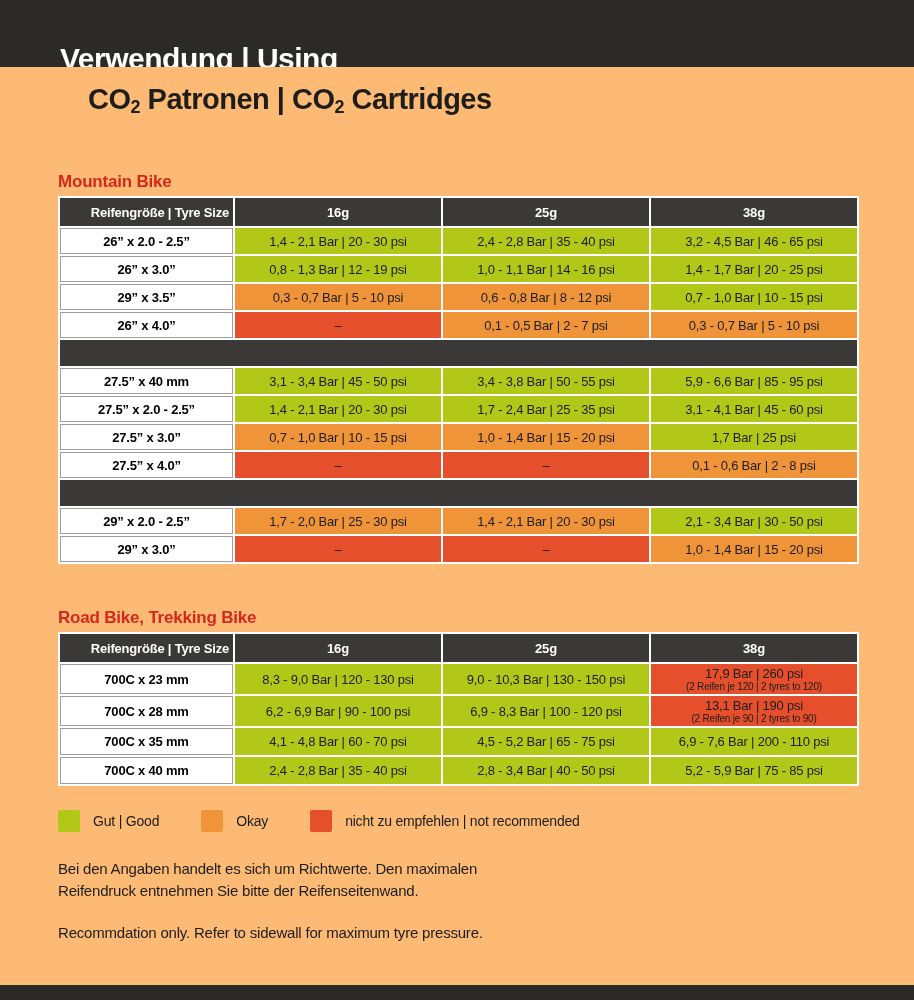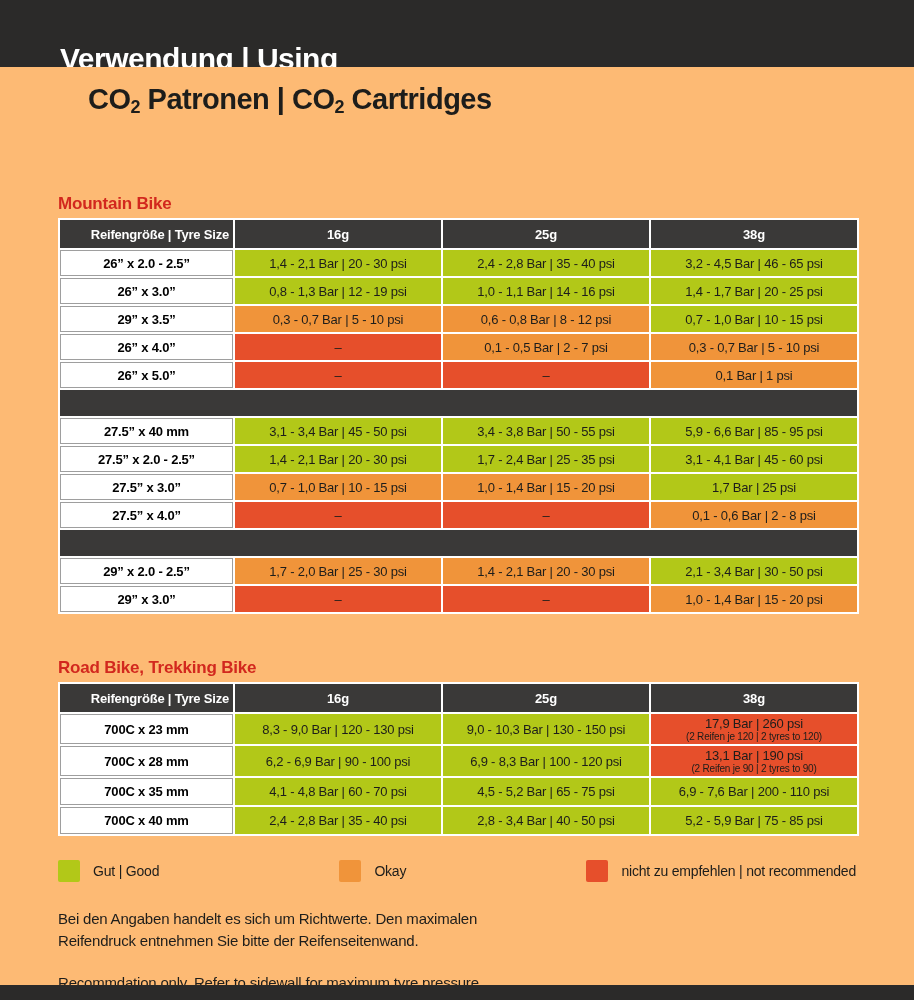--- a/index.html
+++ b/index.html
@@ -13,41 +13,41 @@
 
   .band-top{position:relative; height:67px; background:var(--band); overflow:hidden;}
   .band-title{position:absolute; left:60px; bottom:-9px; font-size:30px; font-weight:bold;
               color:#fff; letter-spacing:-0.5px; white-space:nowrap;}
   .subtitle{margin:15px 0 0 88px; font-size:29px; line-height:34px; font-weight:bold;
             letter-spacing:-0.5px; color:var(--ink); white-space:nowrap;}
   .subtitle .sub{font-size:18px; vertical-align:-4px;}
 
   .content{padding:0 58px;}
   .section-title{color:var(--red); font-size:17px; font-weight:bold; letter-spacing:-0.2px;}
-  .st-mountain{margin-top:70px;}
+  .st-mountain{margin-top:48px;}
   .st-road{margin-top:44px;}
 
   table.tyre{border-collapse:separate; border-spacing:2px; width:798px; table-layout:fixed;
              margin-top:4px; background:#fff;}
   col.c-label{width:173px;} col.c-g{width:206px;}
   table.tyre th, table.tyre td{font-size:13px; line-height:15px; height:26px; padding:2px 4px;
              text-align:center; vertical-align:middle; letter-spacing:-0.2px;}
   tr.hdr th{background:var(--thead); color:#fff; font-weight:bold; height:28px;}
   tr.hdr th.h-label{text-align:right; padding-left:10px;}
   td.label{background:#fff; border:1px solid #9e9e9e; text-align:left; padding-left:10px;
            font-weight:bold; color:#000;}
   td.c-good{background:var(--good);}
   td.c-okay{background:var(--okay);}
   td.c-bad{background:var(--bad);}
   td.cell{color:var(--ink);}
   td.sep{background:var(--thead); height:9px; padding:0;}
   .note{font-size:10px; line-height:11px; letter-spacing:-0.2px;}
   table.road td{height:27px;}
 
-  .legend{display:flex; align-items:center; margin-top:24px; list-style:none;justify-content:space-between;}
+  .legend{display:flex; align-items:center; margin-top:24px; list-style:none;}
   .legend li{display:flex; align-items:center;}
   .legend .swatch{width:22px; height:22px; border-radius:2px; flex:0 0 auto;}
   .legend .lab{margin-left:13px; font-size:14px; letter-spacing:-0.2px;}
   .legend li + li{margin-left:42px;}
 
   .footnotes{margin-top:26px; max-width:480px;}
   .footnotes p{font-size:15px; line-height:22px; letter-spacing:-0.2px;}
   .footnotes p + p{margin-top:20px;}
 
   .band-bottom{position:absolute; left:0; bottom:0; width:100%; height:15px; background:var(--band);}
@@ -121,32 +121,20 @@
           <tr>
             <td class="label">26” x 4.0”</td>
             <td class="cell c-bad">
               <div>–</div>
             </td>
             <td class="cell c-okay">
               <div>0,1 - 0,5 Bar | 2 - 7 psi</div>
             </td>
             <td class="cell c-okay">
               <div>0,3 - 0,7 Bar | 5 - 10 psi</div>
-            </td>
-          </tr>
-          <tr>
-            <td class="label">26” x 5.0”</td>
-            <td class="cell c-bad">
-              <div>–</div>
-            </td>
-            <td class="cell c-bad">
-              <div>–</div>
-            </td>
-            <td class="cell c-okay">
-              <div>0,1 Bar | 1 psi</div>
             </td>
           </tr>
           <tr>
             <td colspan="4" class="sep"></td>
           </tr>
           <tr>
             <td class="label">27.5” x 40 mm</td>
             <td class="cell c-good">
               <div>3,1 - 3,4 Bar | 45 - 50 psi</div>
             </td>

